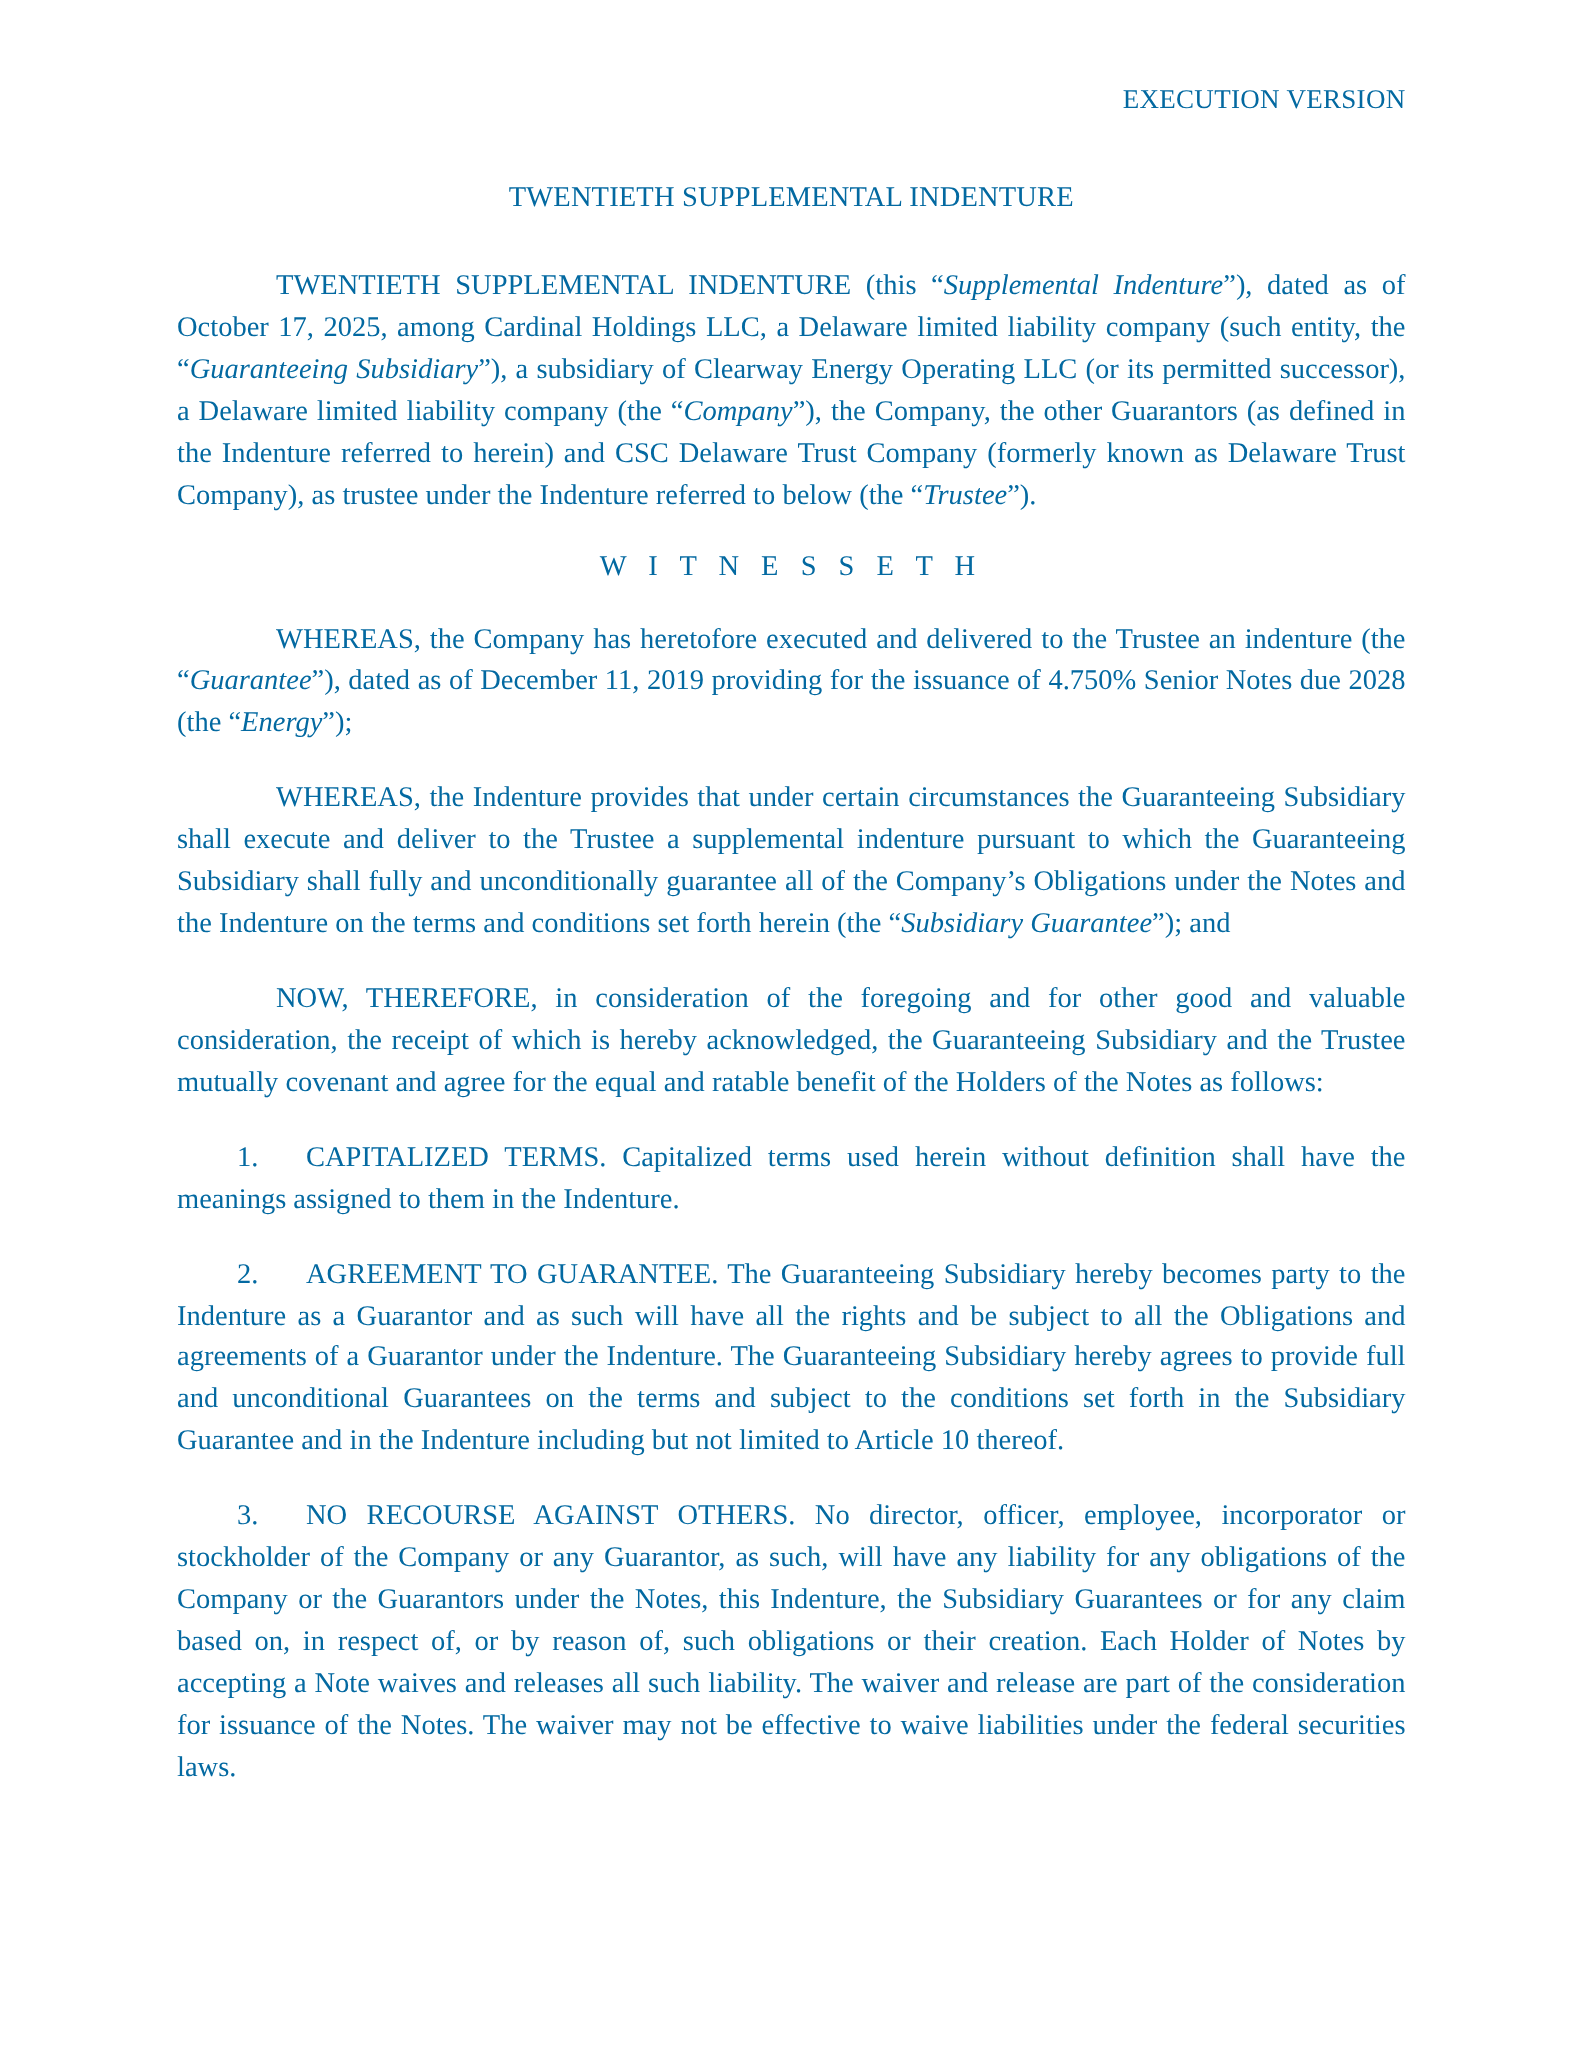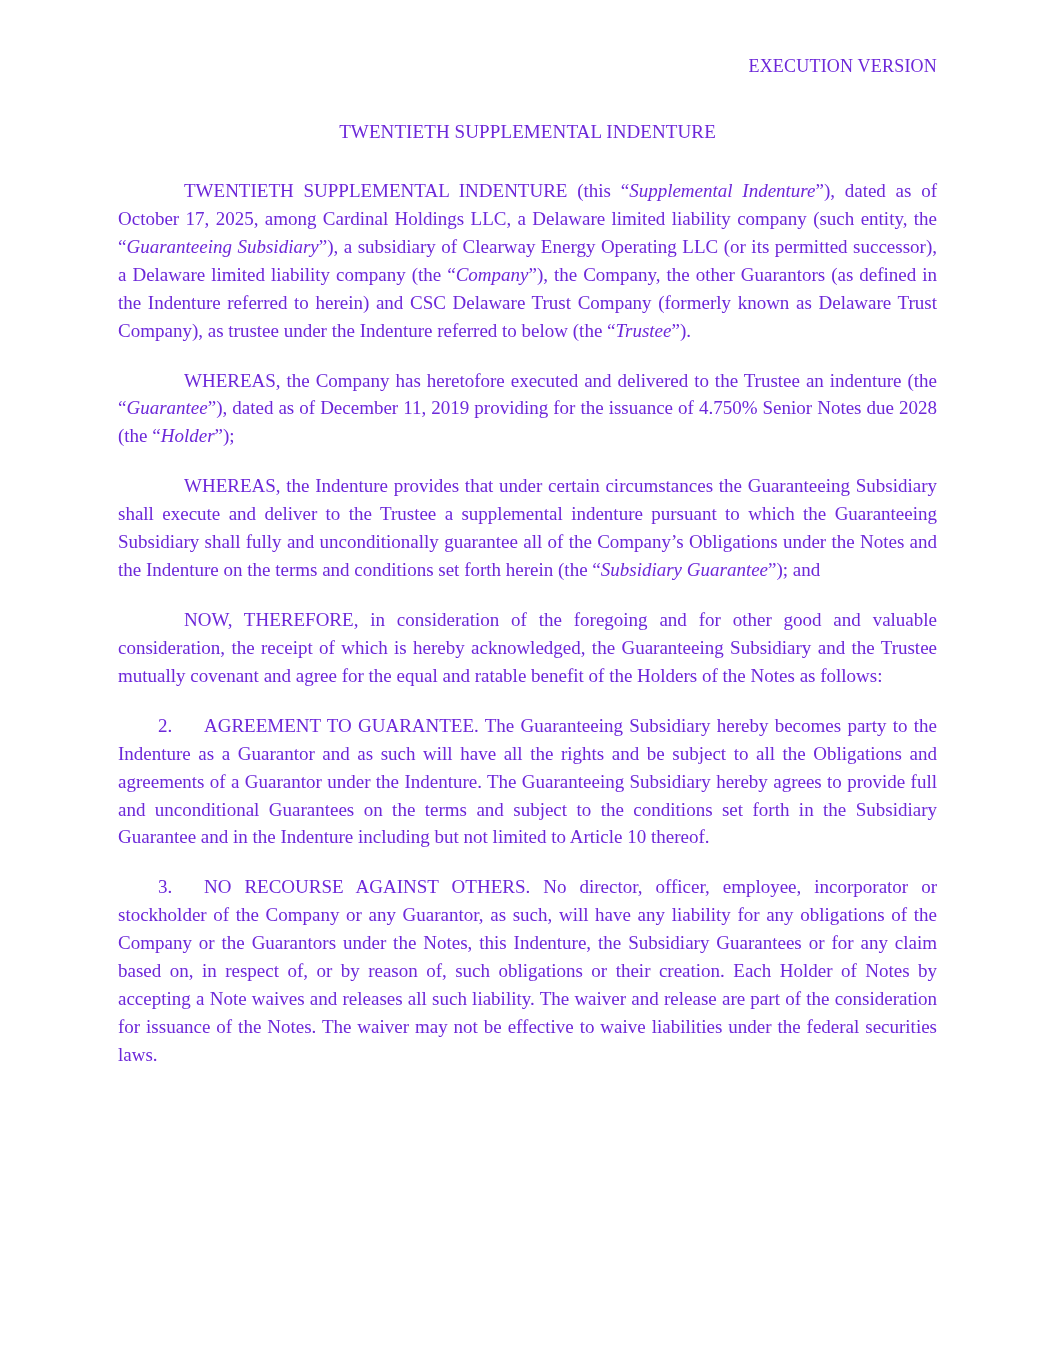--- a/index.html
+++ b/index.html
@@ -8,21 +8,21 @@
     background: #ffffff;
   }
   .page {
     width: 1055px;
     height: 1365px;
     box-sizing: border-box;
     background: #ffffff;
     position: relative;
     padding: 56px 118px 40px 118px;
     font-family: "Liberation Serif", "DejaVu Serif", serif;
-    color: #6d28d9;
+    color: #0369a1;
   }
   .header-right {
     text-align: right;
     font-size: 16.5px;
     letter-spacing: 0.2px;
     margin-bottom: 44px;
   }
   .smallcaps {
     font-variant: small-caps;
     font-size: 18px;
@@ -68,32 +68,36 @@
   <div class="header-right">
     <span class="smallcaps">EXECUTION VERSION</span>
   </div>
 
   <div class="doc-title">TWENTIETH SUPPLEMENTAL INDENTURE</div>
 
   <p class="body indent">
     <span>TWENTIETH SUPPLEMENTAL INDENTURE</span><span> (this “</span><i>Supplemental Indenture</i><span>”), dated as of October 17, 2025, among Cardinal Holdings LLC, a Delaware limited liability company (such entity, the “</span><i>Guaranteeing Subsidiary</i><span>”), a subsidiary of Clearway Energy Operating LLC (or its permitted successor), a Delaware limited liability company (the “</span><i>Company</i><span>”), the Company, the other Guarantors (as defined in the Indenture referred to herein) and CSC Delaware Trust Company (formerly known as Delaware Trust Company), as trustee under the Indenture referred to below (the “</span><i>Trustee</i><span>”).</span>
   </p>
 
+  <div class="witnesseth">W I T N E S S E T H</div>
 
   <p class="body indent">
-    <span>WHEREAS, the Company has heretofore executed and delivered to the Trustee an indenture (the “</span><i>Guarantee</i><span>”), dated as of December 11, 2019 providing for the issuance of 4.750% Senior Notes due 2028 (the “</span><i>Holder</i><span>”);</span>
+    <span>WHEREAS, the Company has heretofore executed and delivered to the Trustee an indenture (the “</span><i>Guarantee</i><span>”), dated as of December 11, 2019 providing for the issuance of 4.750% Senior Notes due 2028 (the “</span><i>Energy</i><span>”);</span>
   </p>
 
   <p class="body indent">
     <span>WHEREAS, the Indenture provides that under certain circumstances the Guaranteeing Subsidiary shall execute and deliver to the Trustee a supplemental indenture pursuant to which the Guaranteeing Subsidiary shall fully and unconditionally guarantee all of the Company’s Obligations under the Notes and the Indenture on the terms and conditions set forth herein (the “</span><i>Subsidiary Guarantee</i><span>”); and</span>
   </p>
 
 
   <p class="body indent">NOW, THEREFORE, in consideration of the foregoing and for other good and valuable consideration, the receipt of which is hereby acknowledged, the Guaranteeing Subsidiary and the Trustee mutually covenant and agree for the equal and ratable benefit of the Holders of the Notes as follows:</p>
 
+  <p class="body num">
+    <span class="numlabel">1.</span><span>CAPITALIZED TERMS. Capitalized terms used herein without definition shall have the meanings assigned to them in the Indenture.</span>
+  </p>
 
   <p class="body num">
     <span class="numlabel">2.</span><span>AGREEMENT TO GUARANTEE. The Guaranteeing Subsidiary hereby becomes party to the Indenture as a Guarantor and as such will have all the rights and be subject to all the Obligations and agreements of a Guarantor under the Indenture. The Guaranteeing Subsidiary hereby agrees to provide full and unconditional Guarantees on the terms and subject to the conditions set forth in the Subsidiary Guarantee and in the Indenture including but not limited to Article 10 thereof.</span>
   </p>
 
   <p class="body num">
     <span class="numlabel">3.</span><span>NO RECOURSE AGAINST OTHERS. No director, officer, employee, incorporator or stockholder of the Company or any Guarantor, as such, will have any liability for any obligations of the Company or the Guarantors under the Notes, this Indenture, the Subsidiary Guarantees or for any claim based on, in respect of, or by reason of, such obligations or their creation. Each Holder of Notes by accepting a Note waives and releases all such liability. The waiver and release are part of the consideration for issuance of the Notes. The waiver may not be effective to waive liabilities under the federal securities laws.</span>
   </p>
 
 </div>

